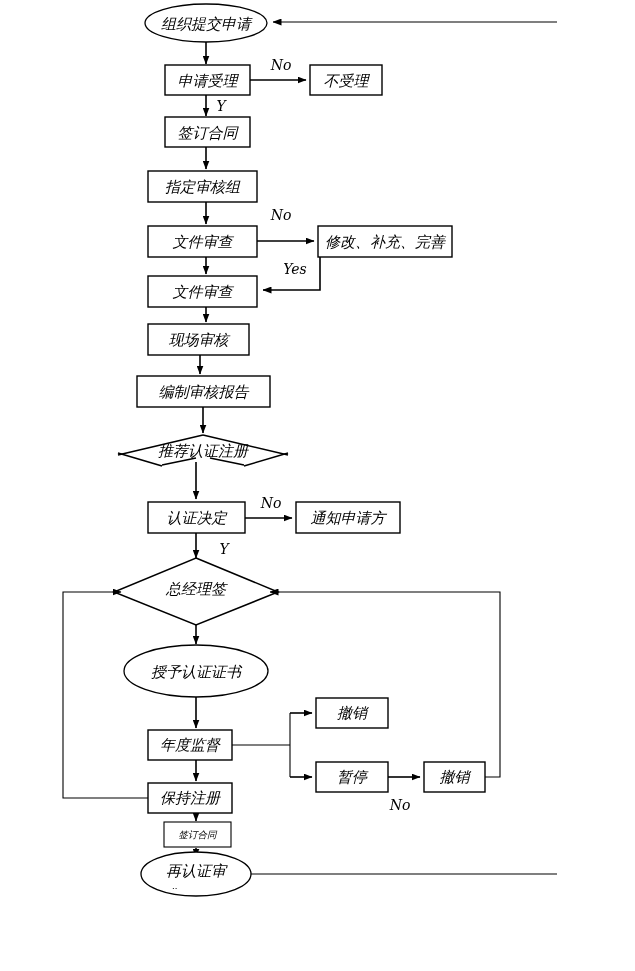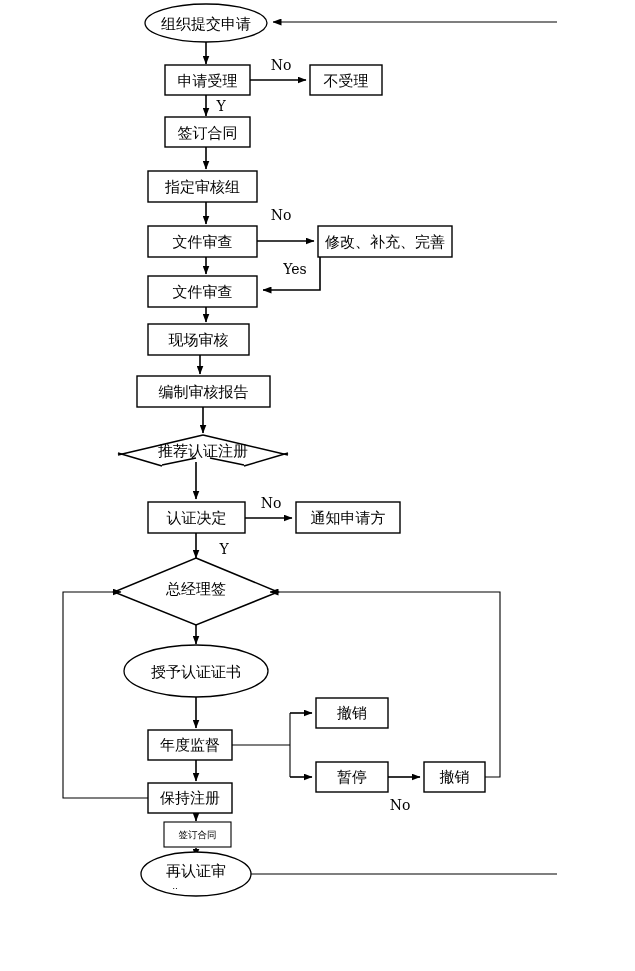--- a/index.html
+++ b/index.html
@@ -9,20 +9,21 @@
   }
   body {
     font-family: "DejaVu Sans", "Liberation Sans", sans-serif;
   }
   #flowchart-root {
     position: relative;
     width: 557px;
     height: 971px;
     background: #ffffff;
     overflow: hidden;
+    font-style: italic;
   }
   svg#flow-svg {
     position: absolute;
     top: 0;
     left: 0;
     width: 635px;
     height: 971px;
   }
   .node-shape {
     fill: #ffffff;

